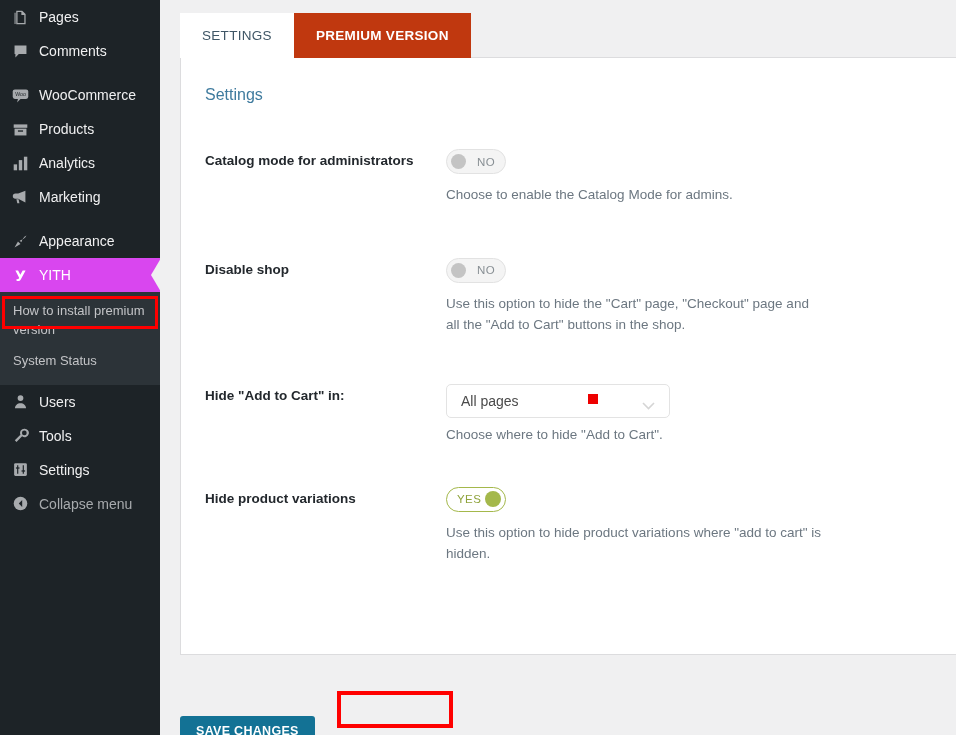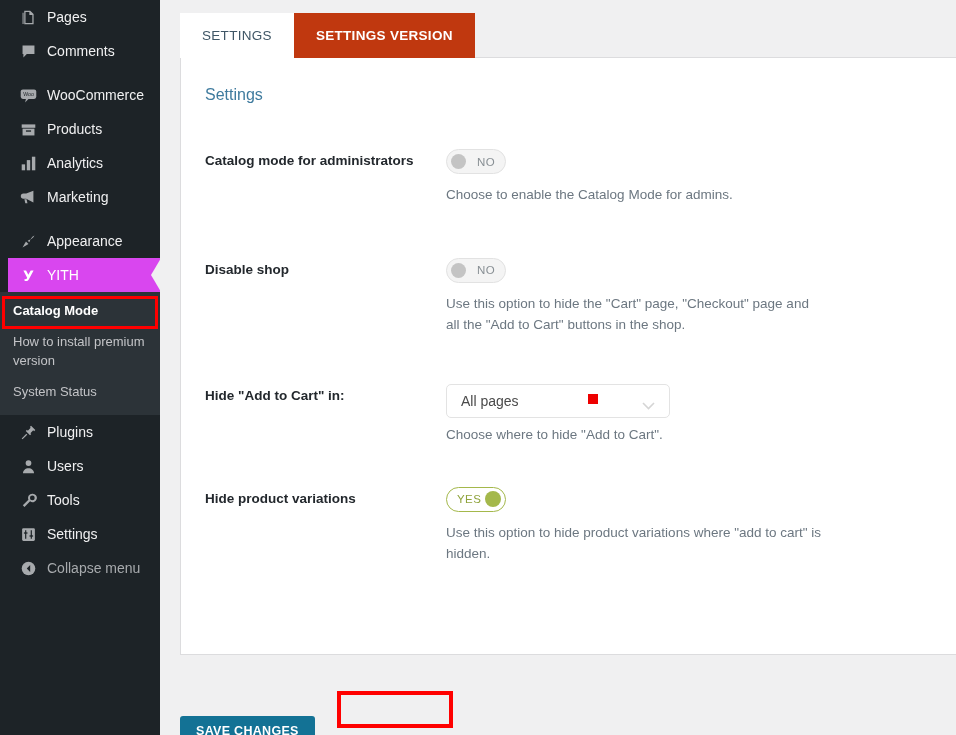--- a/index.html
+++ b/index.html
@@ -24,21 +24,20 @@
   }
   .menu-item {
     position: relative;
     display: flex; align-items: center;
     height: 34px;
     padding: 0 0 0 10px;
     font-size: 14px;
     color: #f0f0f1;
     cursor: pointer;
     white-space: nowrap;
-    margin-left: 8px;
   }
   .menu-item .mi-icon {
     width: 20px; height: 20px;
     margin-right: 9px;
     flex: 0 0 20px;
     display: flex; align-items: center; justify-content: center;
     color: #a7aaad;
   }
   .menu-item .mi-label { line-height: 1; font-size: 14px; }
   .menu-sep { height: 10px; }
@@ -340,34 +339,24 @@
       <span class="mi-icon">
         <svg width="17" height="17" viewBox="0 0 20 20" fill="currentColor">
             <path d="M4 4h3.2l2.6 5.2L12.6 4H16l-5.4 10c-.9 1.7-2 2.6-3.7 2.6-.6 0-1.1-.1-1.5-.2v-2.3c.4.1.7.2 1.1.2.8 0 1.3-.4 1.7-1.2l.2-.4z"></path>
           </svg>
       </span>
       <span class="mi-label">YITH</span>
       <span class="notch"></span>
     </div>
 
     <div id="submenu">
-      <span class="sub-item active">Catalog Mode</span>
       <span class="sub-item">How to install premium version</span>
       <span class="sub-item">System Status</span>
     </div>
 
-    <div class="menu-item">
-      <span class="mi-icon">
-        <svg width="17" height="17" viewBox="0 0 20 20" fill="currentColor">
-            <path d="M13 2l-1.4 1.4 1 1-3.4 3.4-1-1L6.8 8.2l5 5 1.4-1.4-1-1L15.6 7.4l1 1L18 7z"></path>
-            <path d="M7.5 11.5L2 17l1 1 5.5-5.5z"></path>
-          </svg>
-      </span>
-      <span class="mi-label">Plugins</span>
-    </div>
 
     <div class="menu-item">
       <span class="mi-icon">
         <svg width="17" height="17" viewBox="0 0 20 20" fill="currentColor">
             <circle cx="10" cy="6" r="3.4"></circle>
             <path d="M3.5 18c0-3.6 2.9-6 6.5-6s6.5 2.4 6.5 6z"></path>
           </svg>
       </span>
       <span class="mi-label">Users</span>
     </div>
@@ -409,21 +398,21 @@
   </nav>
 
   <div id="catalog-highlight"></div>
 
   <div id="main">
 
     <div id="tabs-rule"></div>
 
     <div id="tabs">
       <div class="tab active">SETTINGS</div>
-      <div class="tab premium">SETTINGS VERSION</div>
+      <div class="tab premium">PREMIUM VERSION</div>
     </div>
 
     <div id="panel">
 
       <h2 class="panel-title">Settings</h2>
 
       <div class="row" style="margin-top:45px">
         <div class="row-label">Catalog mode for administrators</div>
         <div class="row-control">
           <div class="toggle off">

